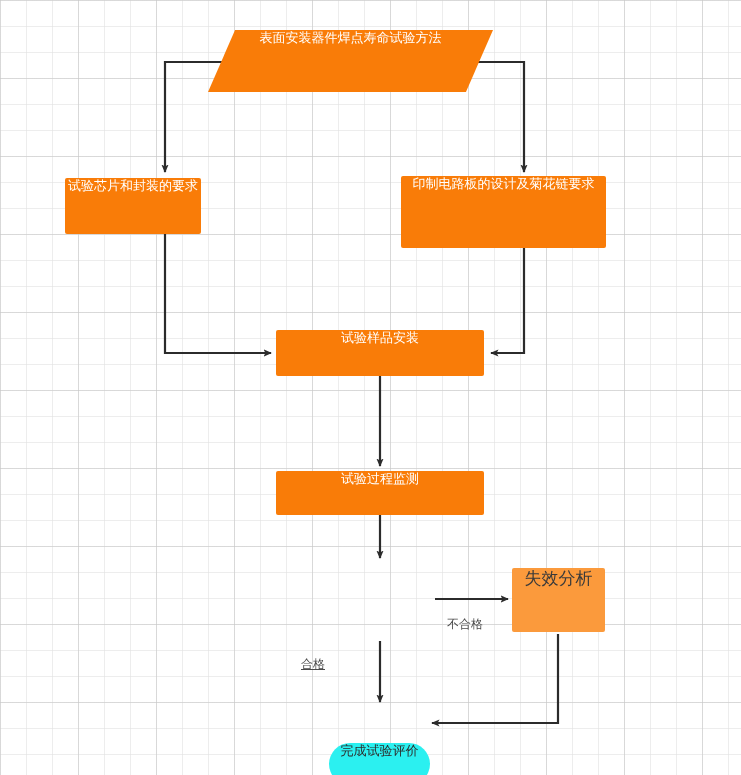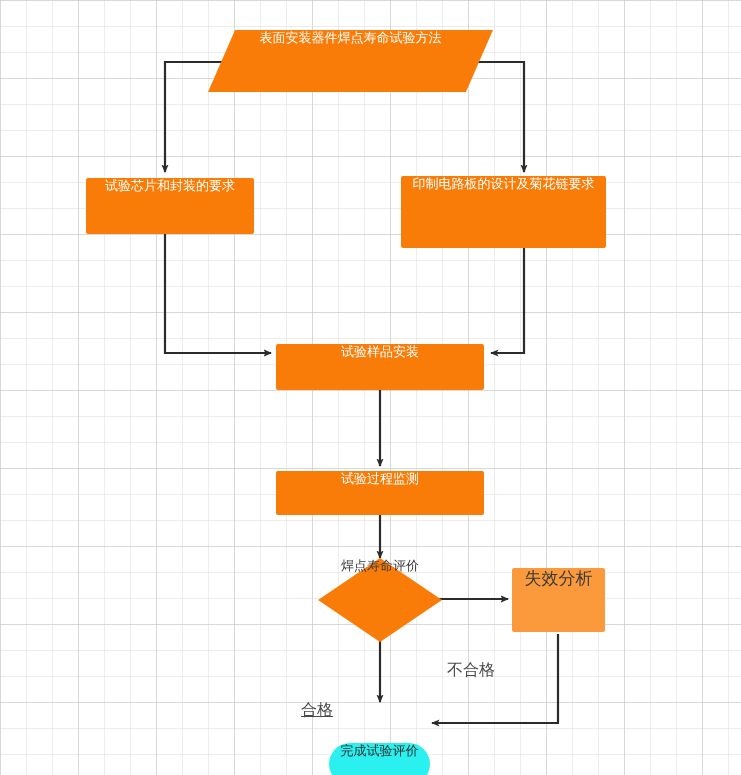--- a/index.html
+++ b/index.html
@@ -78,24 +78,23 @@
   }
   .node-terminal {
     background: #2BF0F0;
     color: #2d2d2d;
     font-size: 13px;
     border-radius: 22px;
     margin-top: 40px;
   }
   .edge-label {
     position: absolute;
-    font-size: 16px;
+    font-size: 12px;
     color: #4a4a4a;
     white-space: nowrap;
-    margin-top: 44px;
   }
 </style>
 </head>
 <body>
 
 <div id="canvas">
 
   <svg id="edges" viewBox="0 0 741 775" width="741" height="775">
     <defs>
       <marker id="arrowhead" markerWidth="9" markerHeight="9" refX="7.5" refY="4" orient="auto" markerUnits="userSpaceOnUse">
@@ -119,40 +118,36 @@
 
     <path d="M380,641 L380,702" fill="none" stroke="#2b2b2b" stroke-width="2.2" marker-end="url(#arrowhead)"></path>
 
     <path d="M558,634 L558,723 L432,723" fill="none" stroke="#2b2b2b" stroke-width="2.2" marker-end="url(#arrowhead)"></path>
   </svg>
 
   <div class="node node-title" style="left:208px; top:30px; width:285px; height:62px;">
     <span>表面安装器件焊点寿命试验方法</span>
   </div>
 
-  <div class="node node-proc" style="left:86px; top:178px; width:168px; height:56px;">
+  <div class="node node-proc" style="left:65px; top:178px; width:136px; height:56px;">
     <span>试验芯片和封装的要求</span>
   </div>
 
   <div class="node node-proc" style="left:401px; top:176px; width:205px; height:72px;">
     <span>印制电路板的设计及菊花链要求</span>
   </div>
 
-  <div class="node node-proc" style="left:276px; top:344px; width:208px; height:46px;">
+  <div class="node node-proc" style="left:276px; top:330px; width:208px; height:46px;">
     <span>试验样品安装</span>
   </div>
 
   <div class="node node-proc" style="left:276px; top:471px; width:208px; height:44px;">
     <span>试验过程监测</span>
   </div>
 
-  <div class="node node-decision" style="left:318px; top:558px; width:124px; height:84px;">
-    <span class="diamond-shape"></span>
-    <span class="diamond-label">焊点寿命评价</span>
-  </div>
 
   <div class="node node-proc-alt" style="left:512px; top:568px; width:93px; height:64px;">
     <span>失效分析</span>
   </div>
 
   <div class="node node-terminal" style="left:329px; top:703px; width:101px; height:42px;">
     <span>完成试验评价</span>
   </div>
 
   <div class="edge-label" style="left:447px; top:616px;">不合格</div>

